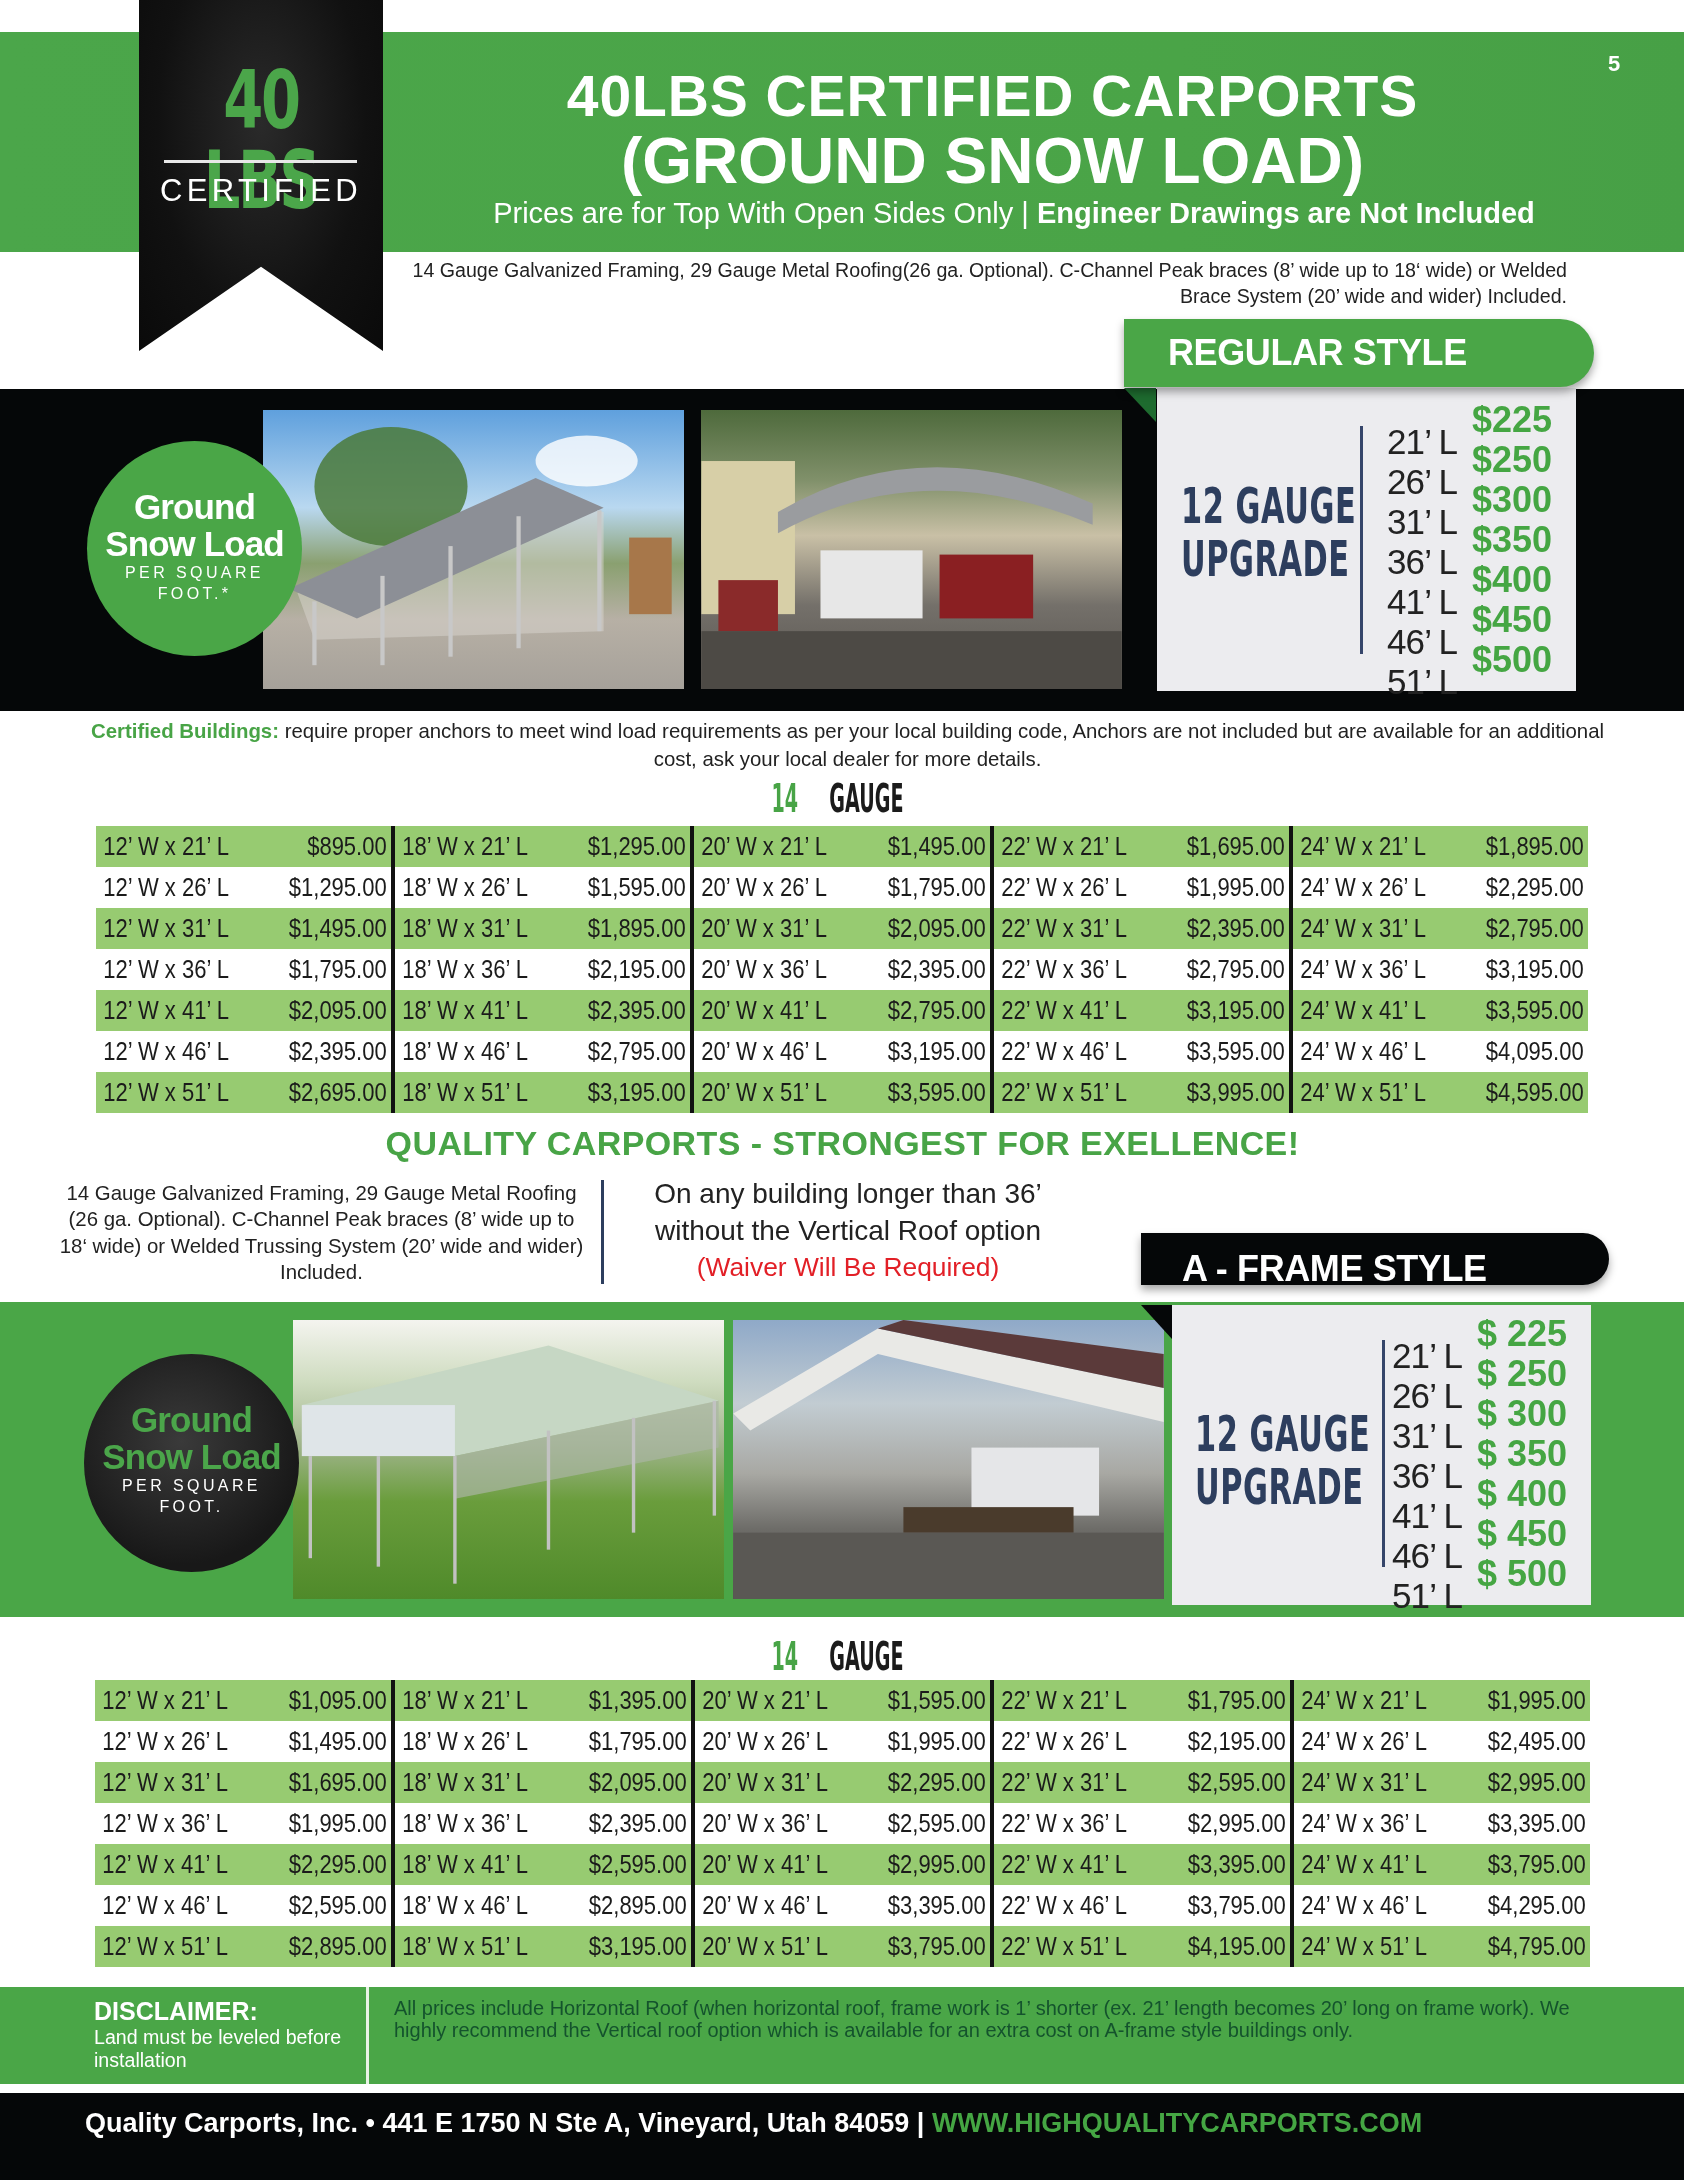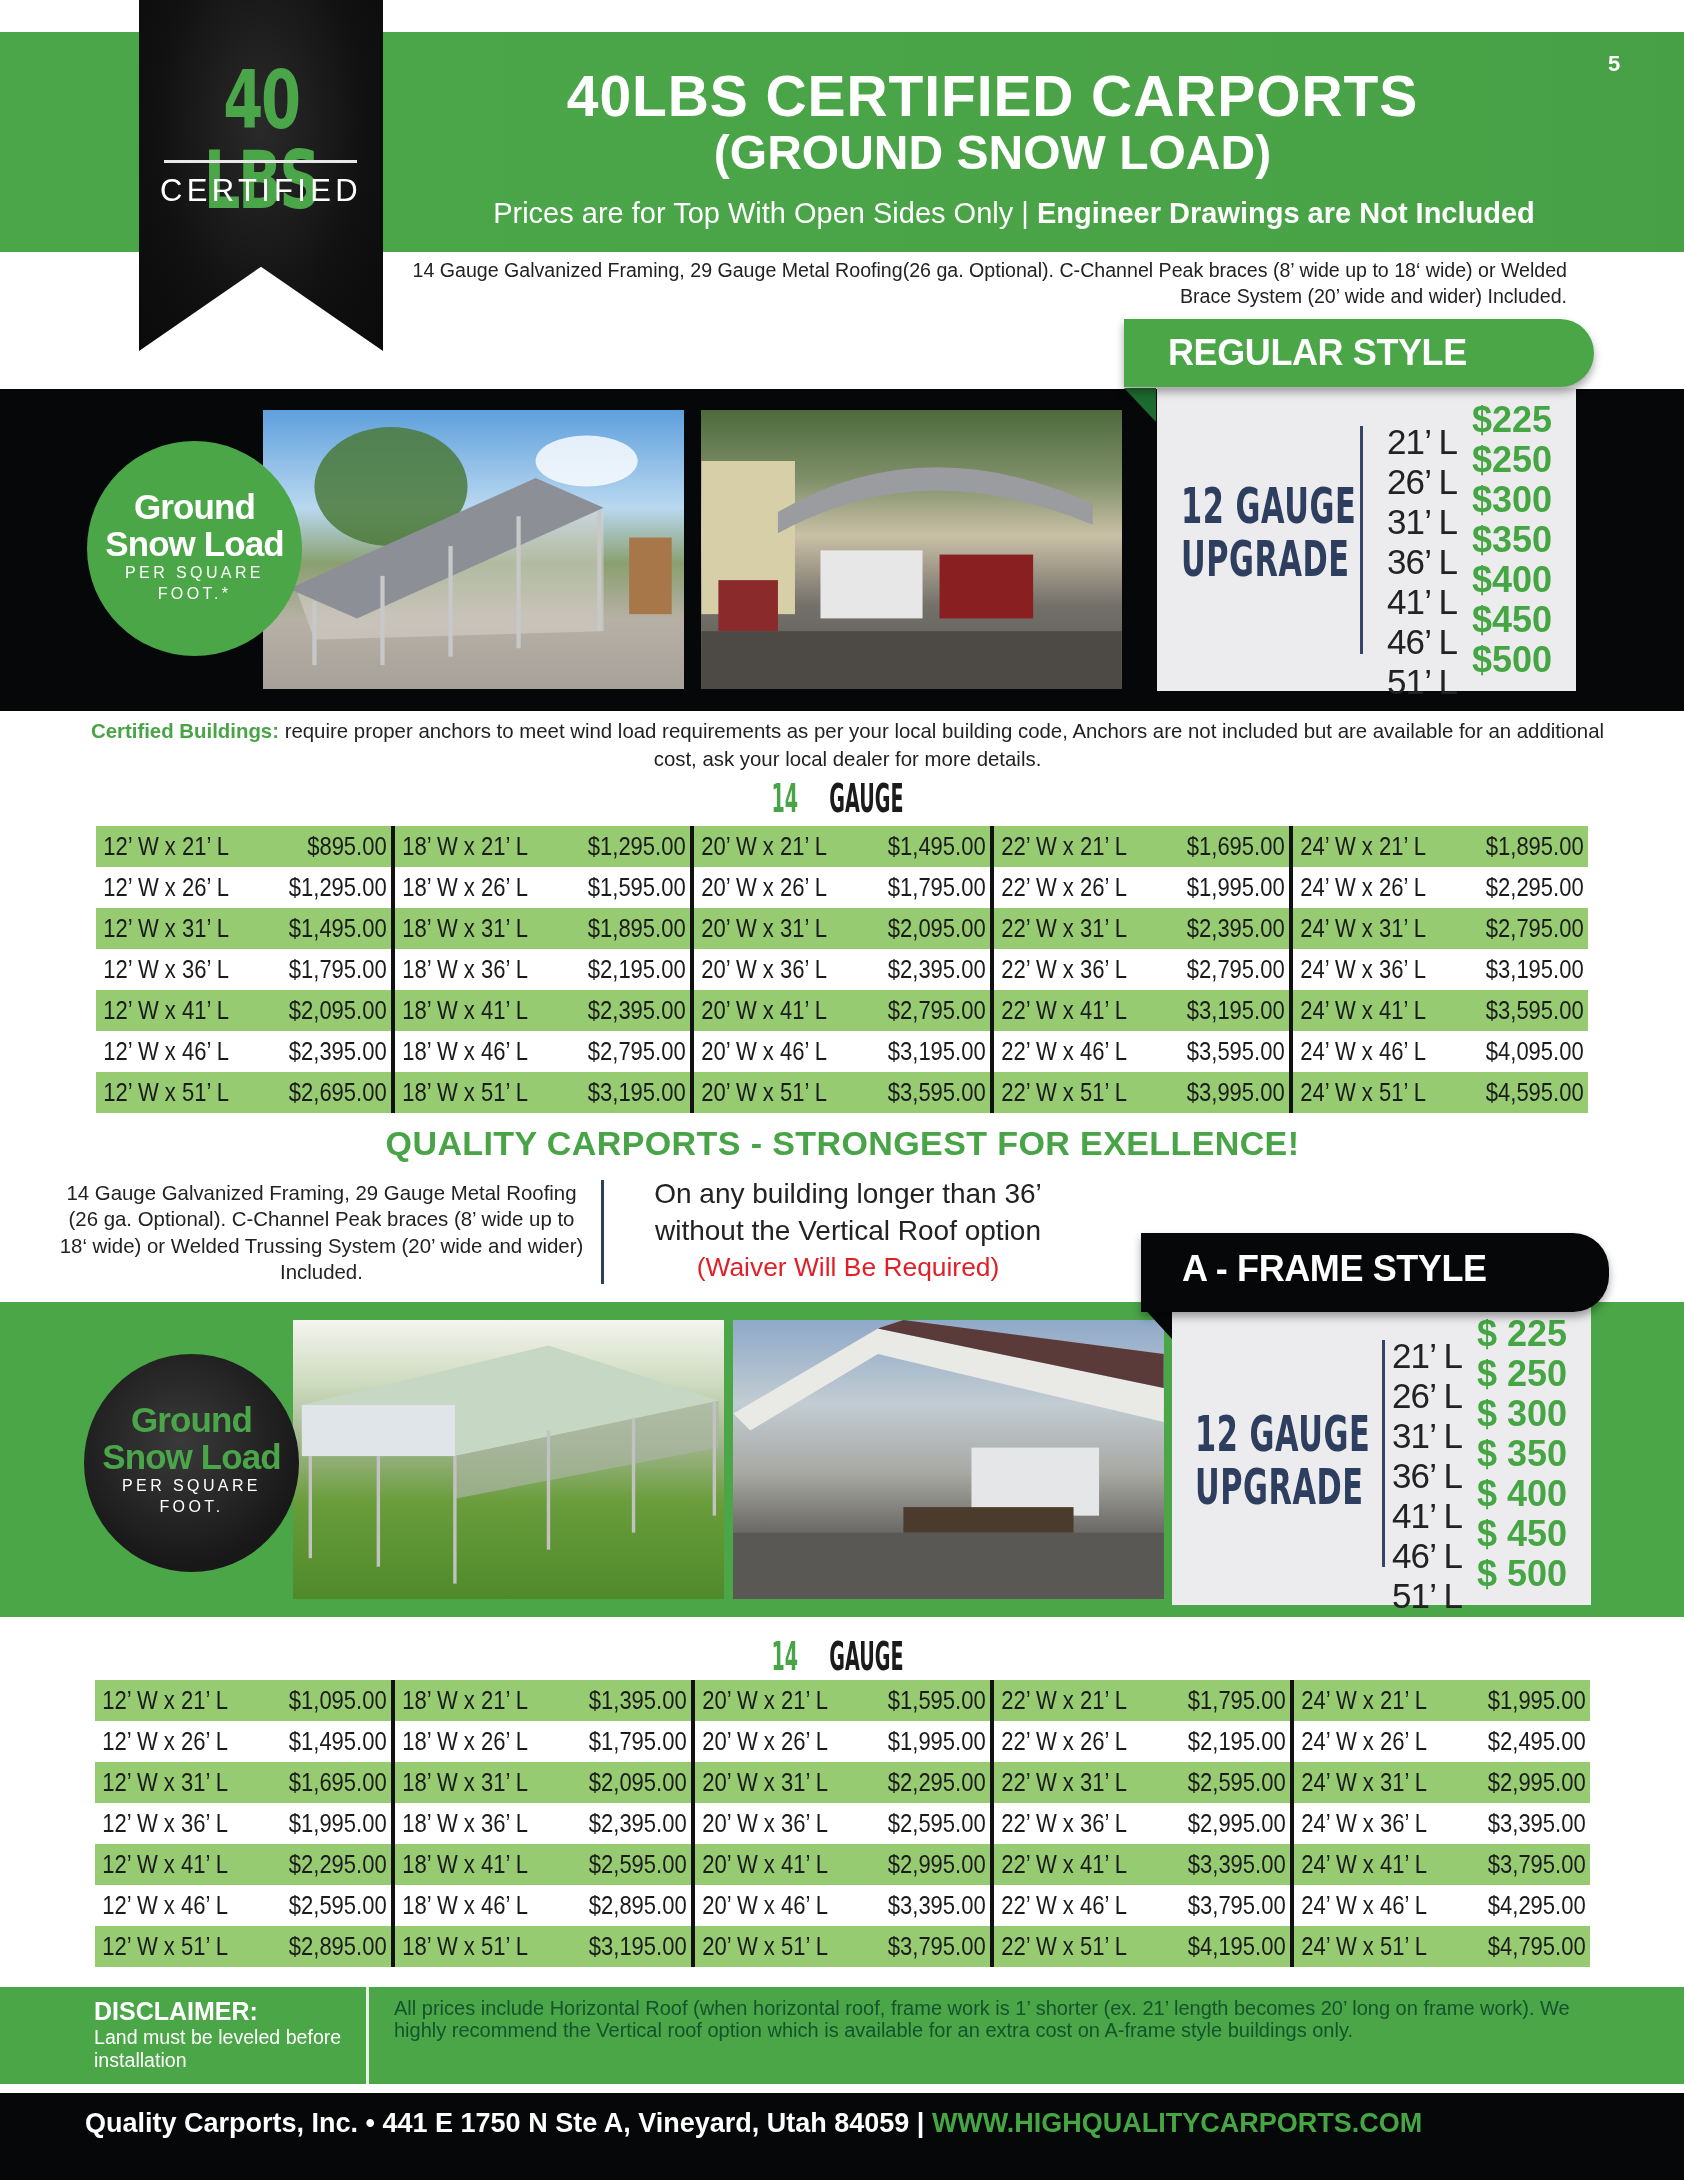--- a/index.html
+++ b/index.html
@@ -5,21 +5,21 @@
   html, body { margin:0; padding:0; }
   body { width:1685px; height:2181px; position:relative; background:#ffffff; font-family:"Liberation Sans", sans-serif; overflow:hidden; color:#1b1b1b; }
   .abs { position:absolute; }
   
   .hdr-band { left:0; top:32px; width:1685px; height:220px; background:linear-gradient(90deg,#4ba64a,#4aa447 70%,#47a046); }
   .ribbon { left:139px; top:0; width:244px; height:351px; background:radial-gradient(ellipse at 50% 35%, #2a2a2a 0%, #111 60%, #0a0a0a 100%); clip-path:polygon(0 0,100% 0,100% 100%,50% 76%,0 100%); }
   .rib-40 { left:139px; top:61px; width:244px; text-align:center; color:#4ba64a; font-family:"DejaVu Sans", sans-serif; font-weight:bold; font-size:80px; letter-spacing:-3.4px; transform:scaleX(0.72); transform-origin:center; line-height:1; }
   .rib-line { left:164px; top:160px; width:193px; height:2.6px; background:#e8e8e8; }
   .rib-cert { left:139px; top:173px; width:244px; text-align:center; color:#fff; font-size:31px; letter-spacing:4.3px; font-weight:300; }
   .title1 { left:477px; top:68px; width:1031px; text-align:center; color:#fff; font-weight:bold; font-size:57px; letter-spacing:0.9px; line-height:1; }
-  .title2 { left:477px; top:129px; width:1031px; text-align:center; color:#fff; font-weight:bold; font-size:48px; line-height:1; }
+  .title2 { left:477px; top:129px; width:1031px; text-align:center; color:#fff; font-weight:bold; font-size:64px; line-height:1; }
   .subtitle { left:409px; top:199px; width:1210px; text-align:center; color:#fff; font-size:29px; line-height:1; }
   .subtitle b { font-weight:bold; }
   .pagenum { left:1608px; top:51px; color:#fff; font-weight:bold; font-size:22px; }
   .spec1 { left:392px; top:257px; width:1175px; text-align:right; font-size:19.6px; line-height:26.4px; color:#222; }
 
   
   .tab-reg { left:1124px; top:319px; width:470px; height:68px; background:#4aa647; border-radius:0 34px 34px 0; box-shadow:0 5.1px 8.5px rgba(0,0,0,.35); z-index:3; }
   .tab-reg-fold { left:1124px; top:388px; width:32px; height:34px; background:#1e6b2f; clip-path:polygon(0 0,100% 0,100% 100%); z-index:2; }
   .tab-label { color:#fff; font-weight:bold; font-size:36px; line-height:68px; padding-left:44px; letter-spacing:-0.4px; }
   .black-band { left:0; top:389px; width:1685px; height:322px; background:#050708; }
@@ -55,21 +55,21 @@
   .pcell-price { width:128px; text-align:right; padding-right:5.1px; font-size:25.6px; white-space:nowrap; transform:scaleX(.86); transform-origin:right; }
 
   .quality-h { left:0; top:1124px; width:1685px; text-align:center; color:#48a446; font-weight:bold; font-size:34px; letter-spacing:0.4px; }
   .spec2 { left:53px; top:1180px; width:537px; text-align:center; font-size:20.4px; line-height:26.4px; color:#222; }
   .vdiv { left:601px; top:1180px; width:2.6px; height:104px; background:#2d3e5e; }
   .waiver { left:601px; top:1175px; width:494px; text-align:center; font-size:28px; line-height:37px; color:#222; font-weight:300; }
   .waiver .red { color:#e21f26; }
 
   
   .green-band { left:0; top:1302px; width:1685px; height:315px; background:#4aa647; }
-  .tab-af { left:1141px; top:1233px; width:468px; height:79px; background:#050708; border-radius:0 36px 36px 0; box-shadow:0 5.1px 8.5px rgba(0,0,0,.35); z-index:3; }
+  .tab-af { left:1141px; top:1233px; width:468px; height:52px; background:#050708; border-radius:0 36px 36px 0; box-shadow:0 5.1px 8.5px rgba(0,0,0,.35); z-index:3; }
   .tab-af-fold { left:1141px; top:1305px; width:31px; height:34px; background:#050708; clip-path:polygon(0 0,100% 0,100% 100%); z-index:2; }
   .ph3 { left:293px; top:1320px; width:431px; height:279px; background:linear-gradient(180deg,#f4f4ef 0%,#cfdcc0 22%,#9fb48a 45%,#6a9d3c 65%,#4f8a2a 100%); }
   .ph4 { left:733px; top:1320px; width:431px; height:279px; background:linear-gradient(180deg,#8fa9c8 0%,#c2ccd2 30%,#a8a8a3 55%,#6d6c68 75%,#55534f 100%); }
   .upg-card2 { left:1172px; top:1305px; width:419px; height:300px; background:#ececef; z-index:1; }
 
   
   .disc { left:0; top:1987px; width:1685px; height:97px; background:#4aa647; }
   .disc-sep { left:366px; top:1987px; width:2.6px; height:97px; background:#e9f3e6; }
   .disc-h { left:94px; top:1997px; color:#fff; font-weight:bold; font-size:25px; }
   .disc-sub { left:94px; top:2026px; color:#fff; font-size:19.6px; line-height:23px; width:273px; font-weight:300; }

